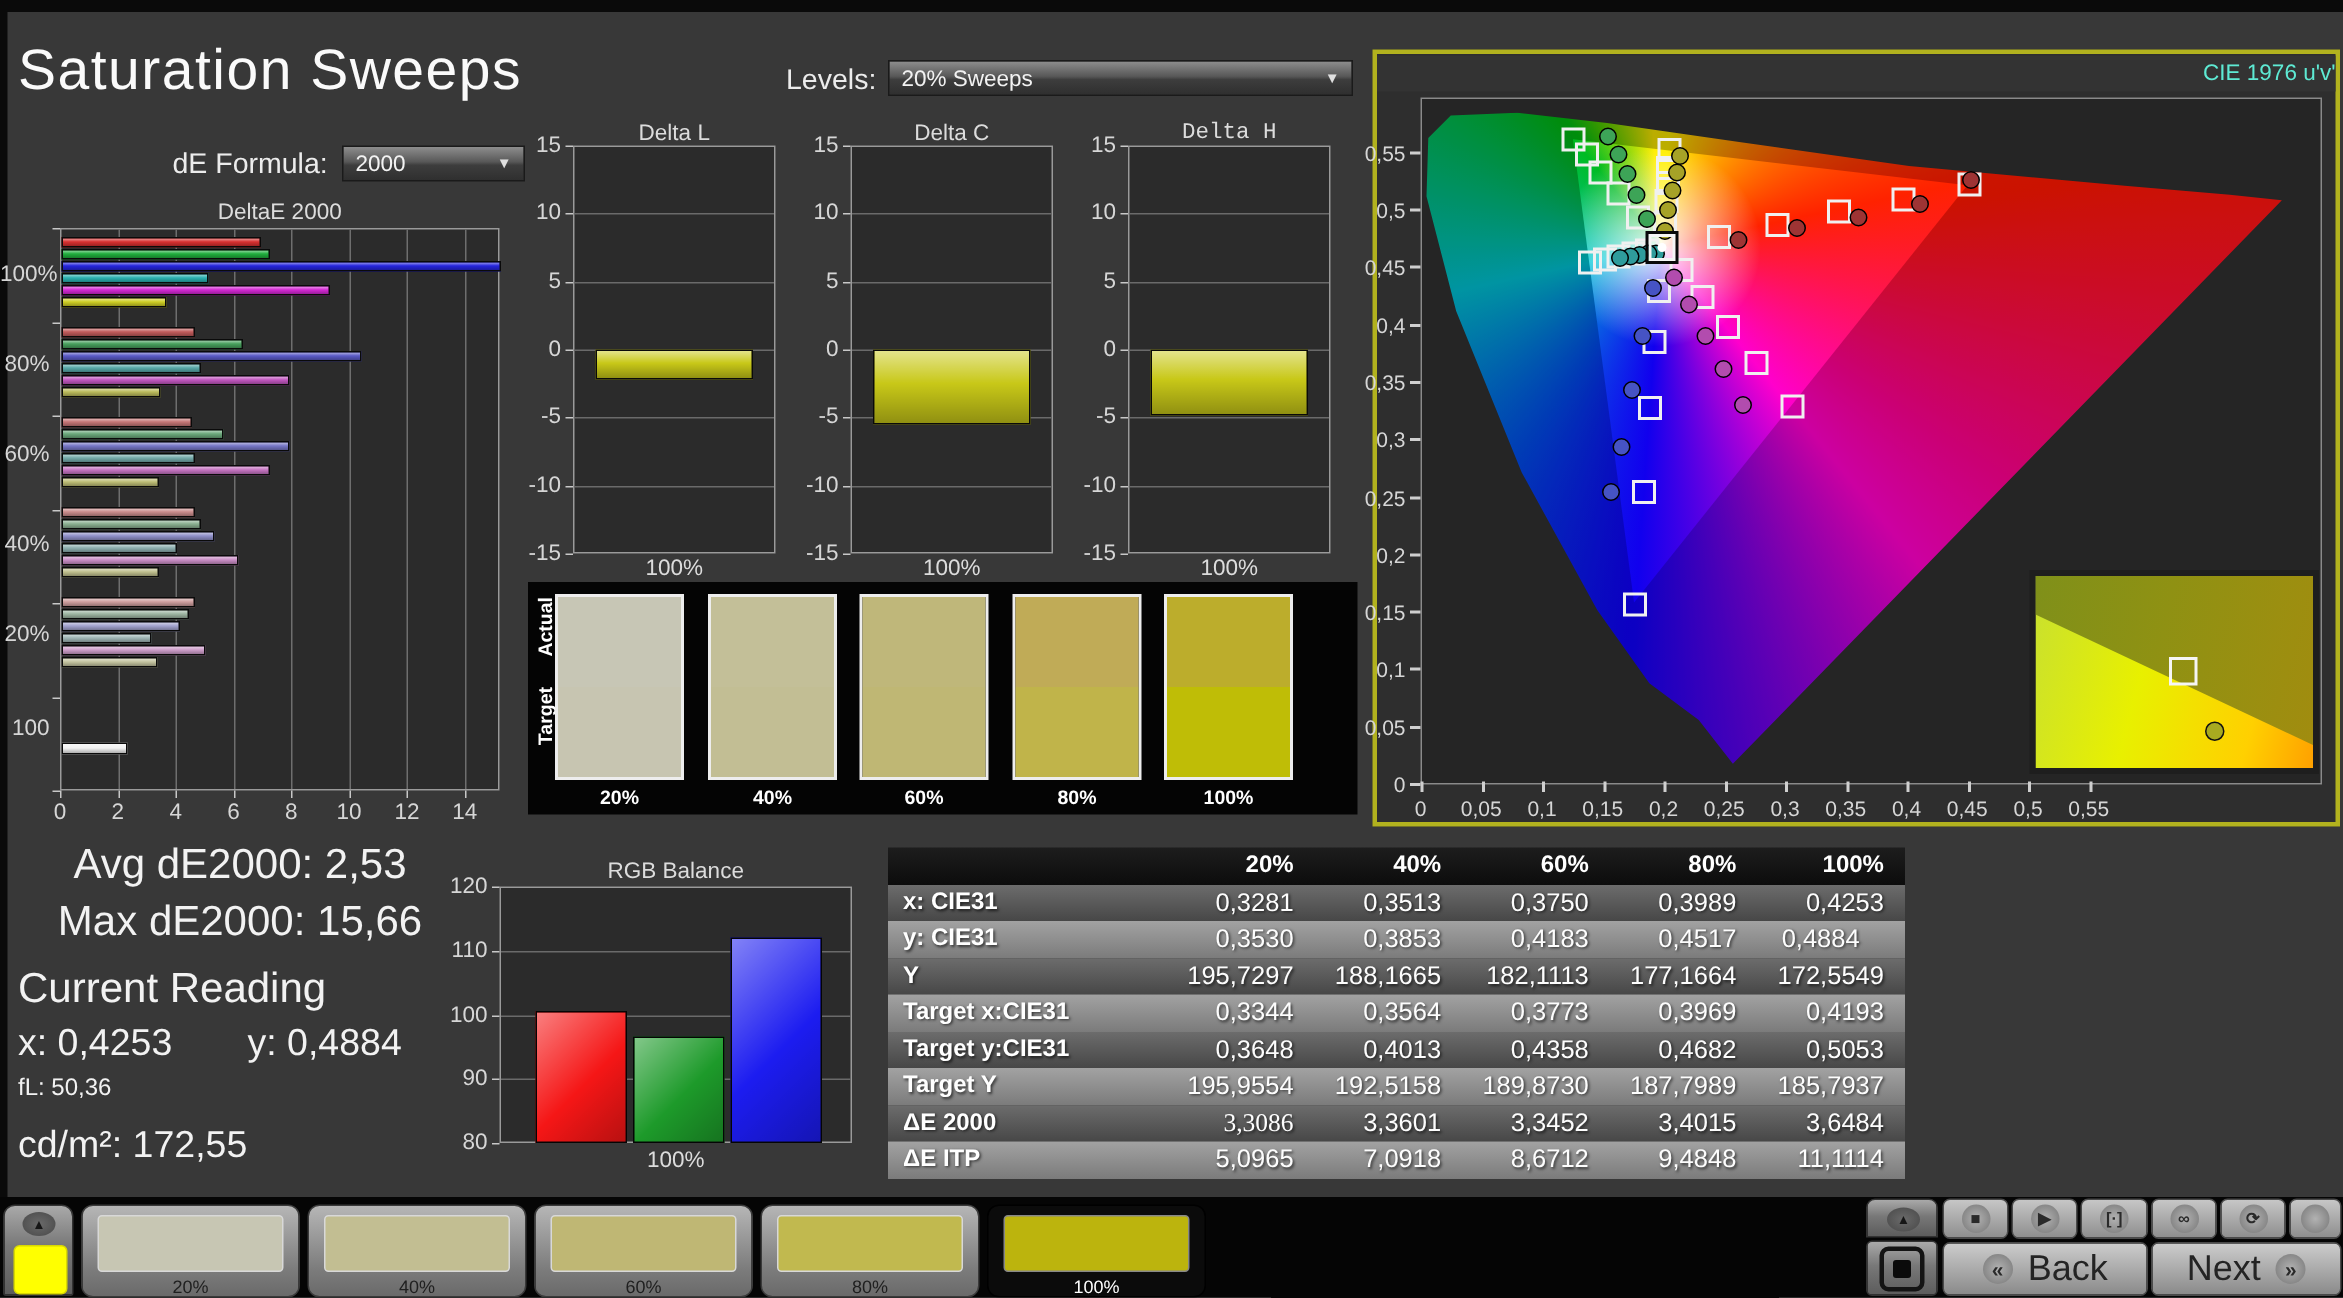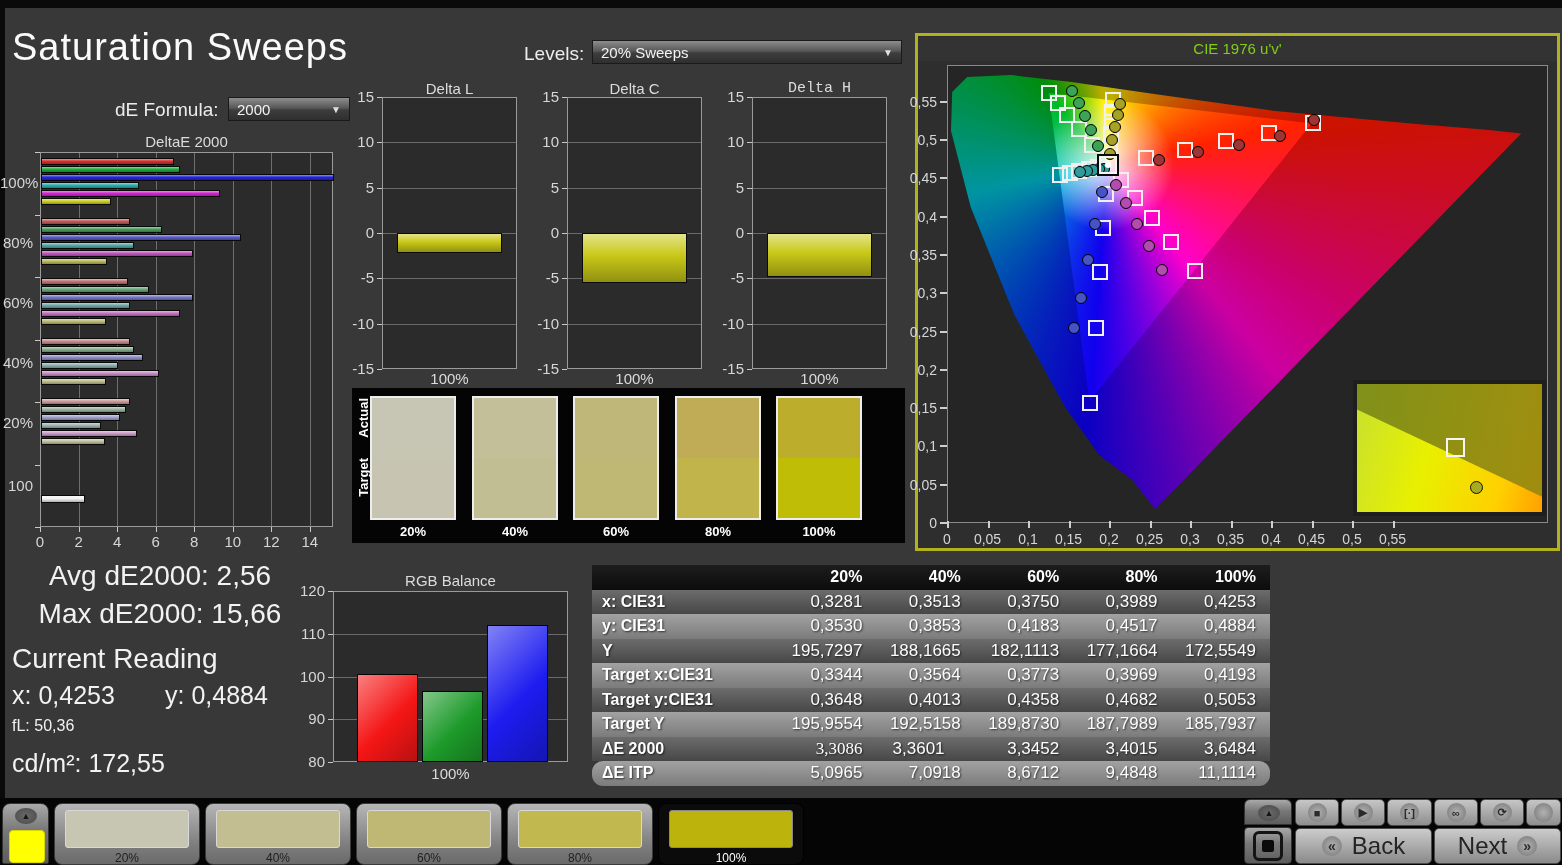--- a/index.html
+++ b/index.html
@@ -10,21 +10,21 @@
   .lbl{position:absolute;font-size:19px;color:#ececec;}
   .dropdown{position:absolute;height:24px;display:flex;align-items:center;padding:0 8px;
             background:linear-gradient(180deg,#8d8d8d,#585858 45%,#3d3d3d 55%,#2f2f2f);
             border:1px solid #1a1a1a;color:#f2f2f2;font-size:15px;box-sizing:border-box;}
   .dd-arrow{margin-left:auto;font-size:10px;color:#e0e0e0;}
   .plot{position:absolute;background:#2b2b2b;border:1px solid #9a9a9a;box-sizing:border-box;}
   .ctitle{position:absolute;font-size:15px;color:#dcdcdc;text-align:center;}
   .cie-panel{position:absolute;left:915px;top:33px;width:645px;height:518px;background:#2e2e2e;
              border:3px solid #b2b21e;box-sizing:border-box;}
   .cie-title{position:absolute;left:918px;top:37px;width:639px;height:24px;line-height:24px;
-             background:#333;text-align:center;font-size:15px;color:#84cc16;}
+             background:#333;text-align:right;font-size:15px;color:#5eead4;}
   #cie-plot{position:absolute;left:947px;top:65px;width:601px;height:458px;background:#252525;
             border:1px solid #8a8a8a;box-sizing:border-box;}
   .locus,.gamut{position:absolute;left:0;top:0;width:100%;height:100%;}
   .locus{background:conic-gradient(from 0deg at 26.6% 21.6%,#ffee00 4deg,#ff2200 78deg,#ff00cc 141deg,#1100ee 184deg,#00c8d8 258deg,#00bb22 321deg,#ffee00 356deg);
          filter:brightness(.72) saturate(1.15);
          clip-path:polygon(34.6% 97.2%,30.8% 90.8%,25.3% 85.4%,19.5% 74.7%,11.1% 54.6%,3.8% 31%,0.5% 14.2%,0.7% 5.7%,3.2% 2.4%,10.6% 2%,20.6% 3.5%,35.3% 6.3%,54.2% 9.8%,78.2% 12.7%,89.9% 14%,95.7% 14.8%);}
   .gamut{background:radial-gradient(circle 95px at 26.6% 21.6%,rgba(255,255,255,.95),rgba(255,255,255,0) 70%),
          conic-gradient(from 0deg at 26.6% 21.6%,#ffee00 4deg,#ff2200 78deg,#ff00cc 141deg,#1100ee 184deg,#00c8d8 258deg,#00bb22 321deg,#ffee00 356deg);
          clip-path:polygon(60.7% 12.6%,16.8% 5.9%,23.6% 73.6%);}
   .inset{position:absolute;left:405px;top:314px;width:193px;height:136px;border:4px solid #1e1e1e;
@@ -146,21 +146,21 @@
     <div style="position: absolute; left: 155.595px; top: 82.0986px; width: 12px; height: 12px; border-radius: 50%; background-color: rgb(166, 162, 39); border: 1px solid rgb(0, 0, 0); box-sizing: border-box;"></div>
     <div style="position: absolute; left: 158.43px; top: 68.1574px; width: 12px; height: 12px; border-radius: 50%; background-color: rgb(166, 162, 39); border: 1px solid rgb(0, 0, 0); box-sizing: border-box;"></div>
     <div style="position: absolute; left: 161.103px; top: 55.2886px; width: 12px; height: 12px; border-radius: 50%; background-color: rgb(166, 162, 39); border: 1px solid rgb(0, 0, 0); box-sizing: border-box;"></div>
     <div style="position: absolute; left: 163.533px; top: 43.4922px; width: 12px; height: 12px; border-radius: 50%; background-color: rgb(166, 162, 39); border: 1px solid rgb(0, 0, 0); box-sizing: border-box;"></div>
     <div style="position: absolute; left: 166.044px; top: 31.6958px; width: 12px; height: 12px; border-radius: 50%; background-color: rgb(166, 162, 39); border: 1px solid rgb(0, 0, 0); box-sizing: border-box;"></div>
     <div style="position: absolute; left: 151.218px; top: 90.2822px; width: 18px; height: 18px; border: 2px solid rgb(245, 245, 245); outline: rgb(10, 10, 10) solid 2px; box-sizing: border-box;">
       <div style="position: absolute; left: 4px; top: 4px; width: 6px; height: 6px; border-radius: 50%; background: rgb(255, 255, 255);"></div>
     </div>
   </div>
 
-<div class="stat" style="left:0;top:560px;width:320px;text-align:center;font-size:28px;">Avg dE2000: 2,56</div>
+<div class="stat" style="left:0;top:560px;width:320px;text-align:center;font-size:28px;">Avg dE2000: 2,53</div>
 <div class="stat" style="left:0;top:598px;width:320px;text-align:center;font-size:28px;">Max dE2000: 15,66</div>
 <div class="stat" style="left:12px;top:643px;font-size:28px;">Current Reading</div>
 <div class="stat" style="left:12px;top:681px;font-size:25px;">x: 0,4253</div>
 <div class="stat" style="left:165px;top:681px;font-size:25px;">y: 0,4884</div>
 <div class="stat" style="left:12px;top:717px;font-size:16px;">fL: 50,36</div>
 <div class="stat" style="left:12px;top:749px;font-size:25px;">cd/m²: 172,55</div>
 
 <div class="ctitle" style="left:333px;top:572px;width:235px;">RGB Balance</div>
 <div class="plot" id="rgb-plot" style="left:333px;top:591px;width:235px;height:171px;"></div>
 <div class="ctitle" style="left:333px;top:765px;width:235px;">100%</div>
@@ -385,21 +385,21 @@
     <div style="position: relative; width: 98.4px; flex: 0 0 auto; text-align: right; padding-right: 14px; box-sizing: border-box; line-height: 24.5px; font-size: 17px; color: rgb(253, 253, 253); text-shadow: rgba(0, 0, 0, 0.65) 1px 1px 2px;">0,3750</div>
     <div style="position: relative; width: 98.4px; flex: 0 0 auto; text-align: right; padding-right: 14px; box-sizing: border-box; line-height: 24.5px; font-size: 17px; color: rgb(253, 253, 253); text-shadow: rgba(0, 0, 0, 0.65) 1px 1px 2px;">0,3989</div>
     <div style="position: relative; width: 98.4px; flex: 0 0 auto; text-align: right; padding-right: 14px; box-sizing: border-box; line-height: 24.5px; font-size: 17px; color: rgb(253, 253, 253); text-shadow: rgba(0, 0, 0, 0.65) 1px 1px 2px;">0,4253</div>
   </div>
 <div style="position: absolute; left: 592px; top: 614px; width: 678px; height: 24.5px; display: flex; background: linear-gradient(rgb(162, 162, 162), rgb(123, 123, 123));">
     <div style="position: relative; width: 186px; flex: 0 0 auto; padding-left: 10px; box-sizing: border-box; line-height: 24.5px; font-size: 16px; font-weight: bold; color: rgb(255, 255, 255); text-shadow: rgba(0, 0, 0, 0.65) 1px 1px 2px;">y: CIE31</div>
     <div style="position: relative; width: 98.4px; flex: 0 0 auto; text-align: right; padding-right: 14px; box-sizing: border-box; line-height: 24.5px; font-size: 17px; color: rgb(253, 253, 253); text-shadow: rgba(0, 0, 0, 0.65) 1px 1px 2px;">0,3530</div>
     <div style="position: relative; width: 98.4px; flex: 0 0 auto; text-align: right; padding-right: 14px; box-sizing: border-box; line-height: 24.5px; font-size: 17px; color: rgb(253, 253, 253); text-shadow: rgba(0, 0, 0, 0.65) 1px 1px 2px;">0,3853</div>
     <div style="position: relative; width: 98.4px; flex: 0 0 auto; text-align: right; padding-right: 14px; box-sizing: border-box; line-height: 24.5px; font-size: 17px; color: rgb(253, 253, 253); text-shadow: rgba(0, 0, 0, 0.65) 1px 1px 2px;">0,4183</div>
     <div style="position: relative; width: 98.4px; flex: 0 0 auto; text-align: right; padding-right: 14px; box-sizing: border-box; line-height: 24.5px; font-size: 17px; color: rgb(253, 253, 253); text-shadow: rgba(0, 0, 0, 0.65) 1px 1px 2px;">0,4517</div>
-    <div style="position: relative; width: 98.4px; flex: 0 0 auto; text-align: right; padding-right: 14px; box-sizing: border-box; line-height: 24.5px; font-size: 17px; color: rgb(253, 253, 253); text-shadow: rgba(0, 0, 0, 0.65) 1px 1px 2px;">0,4884</div>
+    <div style="position: relative; width: 98.4px; flex: 0 0 auto; text-align: center; padding-right: 14px; box-sizing: border-box; line-height: 24.5px; font-size: 17px; color: rgb(253, 253, 253); text-shadow: rgba(0, 0, 0, 0.65) 1px 1px 2px;">0,4884</div>
   </div>
 <div style="position: absolute; left: 592px; top: 638.5px; width: 678px; height: 24.5px; display: flex; background: linear-gradient(rgb(108, 108, 108), rgb(71, 71, 71));">
     <div style="position: relative; width: 186px; flex: 0 0 auto; padding-left: 10px; box-sizing: border-box; line-height: 24.5px; font-size: 16px; font-weight: bold; color: rgb(255, 255, 255); text-shadow: rgba(0, 0, 0, 0.65) 1px 1px 2px;">Y</div>
     <div style="position: relative; width: 98.4px; flex: 0 0 auto; text-align: right; padding-right: 14px; box-sizing: border-box; line-height: 24.5px; font-size: 17px; color: rgb(253, 253, 253); text-shadow: rgba(0, 0, 0, 0.65) 1px 1px 2px;">195,7297</div>
     <div style="position: relative; width: 98.4px; flex: 0 0 auto; text-align: right; padding-right: 14px; box-sizing: border-box; line-height: 24.5px; font-size: 17px; color: rgb(253, 253, 253); text-shadow: rgba(0, 0, 0, 0.65) 1px 1px 2px;">188,1665</div>
     <div style="position: relative; width: 98.4px; flex: 0 0 auto; text-align: right; padding-right: 14px; box-sizing: border-box; line-height: 24.5px; font-size: 17px; color: rgb(253, 253, 253); text-shadow: rgba(0, 0, 0, 0.65) 1px 1px 2px;">182,1113</div>
     <div style="position: relative; width: 98.4px; flex: 0 0 auto; text-align: right; padding-right: 14px; box-sizing: border-box; line-height: 24.5px; font-size: 17px; color: rgb(253, 253, 253); text-shadow: rgba(0, 0, 0, 0.65) 1px 1px 2px;">177,1664</div>
     <div style="position: relative; width: 98.4px; flex: 0 0 auto; text-align: right; padding-right: 14px; box-sizing: border-box; line-height: 24.5px; font-size: 17px; color: rgb(253, 253, 253); text-shadow: rgba(0, 0, 0, 0.65) 1px 1px 2px;">172,5549</div>
   </div>
 <div style="position: absolute; left: 592px; top: 663px; width: 678px; height: 24.5px; display: flex; background: linear-gradient(rgb(162, 162, 162), rgb(123, 123, 123));">
@@ -422,26 +422,26 @@
     <div style="position: relative; width: 186px; flex: 0 0 auto; padding-left: 10px; box-sizing: border-box; line-height: 24.5px; font-size: 16px; font-weight: bold; color: rgb(255, 255, 255); text-shadow: rgba(0, 0, 0, 0.65) 1px 1px 2px;">Target Y</div>
     <div style="position: relative; width: 98.4px; flex: 0 0 auto; text-align: right; padding-right: 14px; box-sizing: border-box; line-height: 24.5px; font-size: 17px; color: rgb(253, 253, 253); text-shadow: rgba(0, 0, 0, 0.65) 1px 1px 2px;">195,9554</div>
     <div style="position: relative; width: 98.4px; flex: 0 0 auto; text-align: right; padding-right: 14px; box-sizing: border-box; line-height: 24.5px; font-size: 17px; color: rgb(253, 253, 253); text-shadow: rgba(0, 0, 0, 0.65) 1px 1px 2px;">192,5158</div>
     <div style="position: relative; width: 98.4px; flex: 0 0 auto; text-align: right; padding-right: 14px; box-sizing: border-box; line-height: 24.5px; font-size: 17px; color: rgb(253, 253, 253); text-shadow: rgba(0, 0, 0, 0.65) 1px 1px 2px;">189,8730</div>
     <div style="position: relative; width: 98.4px; flex: 0 0 auto; text-align: right; padding-right: 14px; box-sizing: border-box; line-height: 24.5px; font-size: 17px; color: rgb(253, 253, 253); text-shadow: rgba(0, 0, 0, 0.65) 1px 1px 2px;">187,7989</div>
     <div style="position: relative; width: 98.4px; flex: 0 0 auto; text-align: right; padding-right: 14px; box-sizing: border-box; line-height: 24.5px; font-size: 17px; color: rgb(253, 253, 253); text-shadow: rgba(0, 0, 0, 0.65) 1px 1px 2px;">185,7937</div>
   </div>
 <div style="position: absolute; left: 592px; top: 736.5px; width: 678px; height: 24.5px; display: flex; background: linear-gradient(rgb(108, 108, 108), rgb(71, 71, 71));">
     <div style="position: relative; width: 186px; flex: 0 0 auto; padding-left: 10px; box-sizing: border-box; line-height: 24.5px; font-size: 16px; font-weight: bold; color: rgb(255, 255, 255); text-shadow: rgba(0, 0, 0, 0.65) 1px 1px 2px;">ΔE 2000</div>
     <div style="position: relative; width: 98.4px; flex: 0 0 auto; text-align: right; padding-right: 14px; box-sizing: border-box; line-height: 24.5px; font-size: 17px; color: rgb(253, 253, 253); text-shadow: rgba(0, 0, 0, 0.65) 1px 1px 2px; font-family: Liberation Serif, serif;">3,3086</div>
-    <div style="position: relative; width: 98.4px; flex: 0 0 auto; text-align: center; padding-right: 14px; box-sizing: border-box; line-height: 24.5px; font-size: 17px; color: rgb(253, 253, 253); text-shadow: rgba(0, 0, 0, 0.65) 1px 1px 2px;">3,3601</div>
+    <div style="position: relative; width: 98.4px; flex: 0 0 auto; text-align: right; padding-right: 14px; box-sizing: border-box; line-height: 24.5px; font-size: 17px; color: rgb(253, 253, 253); text-shadow: rgba(0, 0, 0, 0.65) 1px 1px 2px;">3,3601</div>
     <div style="position: relative; width: 98.4px; flex: 0 0 auto; text-align: right; padding-right: 14px; box-sizing: border-box; line-height: 24.5px; font-size: 17px; color: rgb(253, 253, 253); text-shadow: rgba(0, 0, 0, 0.65) 1px 1px 2px;">3,3452</div>
     <div style="position: relative; width: 98.4px; flex: 0 0 auto; text-align: right; padding-right: 14px; box-sizing: border-box; line-height: 24.5px; font-size: 17px; color: rgb(253, 253, 253); text-shadow: rgba(0, 0, 0, 0.65) 1px 1px 2px;">3,4015</div>
     <div style="position: relative; width: 98.4px; flex: 0 0 auto; text-align: right; padding-right: 14px; box-sizing: border-box; line-height: 24.5px; font-size: 17px; color: rgb(253, 253, 253); text-shadow: rgba(0, 0, 0, 0.65) 1px 1px 2px;">3,6484</div>
   </div>
-<div style="position: absolute; left: 592px; top: 761px; width: 678px; height: 24.5px; display: flex; background: linear-gradient(rgb(162, 162, 162), rgb(123, 123, 123)); border-radius: 11px;">
+<div style="position: absolute; left: 592px; top: 761px; width: 678px; height: 24.5px; display: flex; background: linear-gradient(rgb(162, 162, 162), rgb(123, 123, 123));">
     <div style="position: relative; width: 186px; flex: 0 0 auto; padding-left: 10px; box-sizing: border-box; line-height: 24.5px; font-size: 16px; font-weight: bold; color: rgb(255, 255, 255); text-shadow: rgba(0, 0, 0, 0.65) 1px 1px 2px;">ΔE ITP</div>
     <div style="position: relative; width: 98.4px; flex: 0 0 auto; text-align: right; padding-right: 14px; box-sizing: border-box; line-height: 24.5px; font-size: 17px; color: rgb(253, 253, 253); text-shadow: rgba(0, 0, 0, 0.65) 1px 1px 2px;">5,0965</div>
     <div style="position: relative; width: 98.4px; flex: 0 0 auto; text-align: right; padding-right: 14px; box-sizing: border-box; line-height: 24.5px; font-size: 17px; color: rgb(253, 253, 253); text-shadow: rgba(0, 0, 0, 0.65) 1px 1px 2px;">7,0918</div>
     <div style="position: relative; width: 98.4px; flex: 0 0 auto; text-align: right; padding-right: 14px; box-sizing: border-box; line-height: 24.5px; font-size: 17px; color: rgb(253, 253, 253); text-shadow: rgba(0, 0, 0, 0.65) 1px 1px 2px;">8,6712</div>
     <div style="position: relative; width: 98.4px; flex: 0 0 auto; text-align: right; padding-right: 14px; box-sizing: border-box; line-height: 24.5px; font-size: 17px; color: rgb(253, 253, 253); text-shadow: rgba(0, 0, 0, 0.65) 1px 1px 2px;">9,4848</div>
     <div style="position: relative; width: 98.4px; flex: 0 0 auto; text-align: right; padding-right: 14px; box-sizing: border-box; line-height: 24.5px; font-size: 17px; color: rgb(253, 253, 253); text-shadow: rgba(0, 0, 0, 0.65) 1px 1px 2px;">11,1114</div>
   </div>
 <div style="position: absolute; left: 370px; top: 396px; width: 86px; height: 124px; border: 2px solid rgb(237, 237, 237); box-sizing: border-box;">
     <div style="position: absolute; left: 0px; top: 0px; width: 100%; height: 50%; background: rgb(199, 198, 181);"></div>
     <div style="position: absolute; left: 0px; top: 50%; width: 100%; height: 50%; background: rgb(199, 197, 177);"></div>

